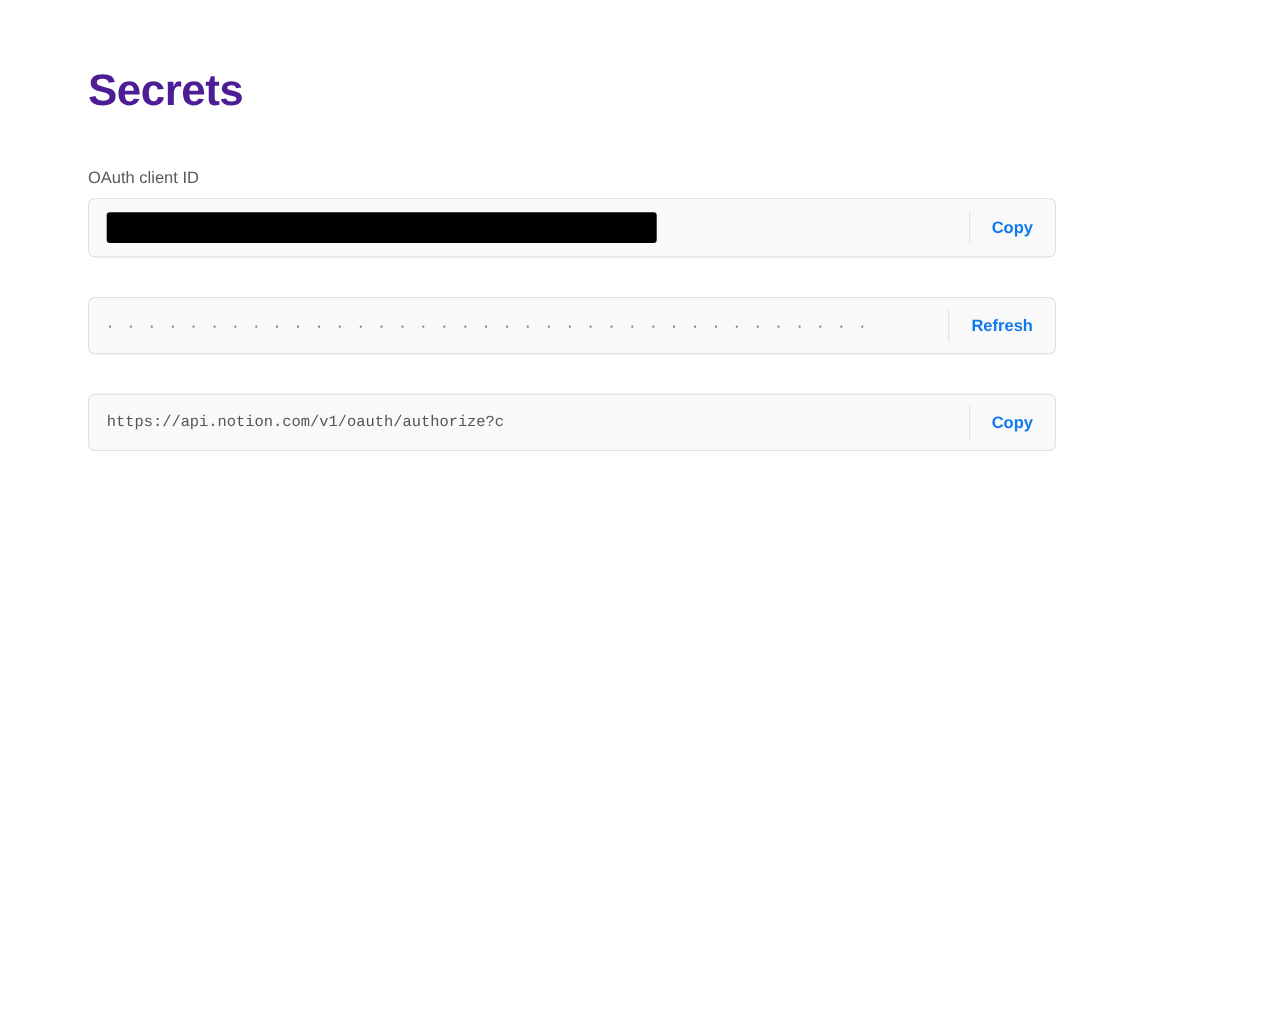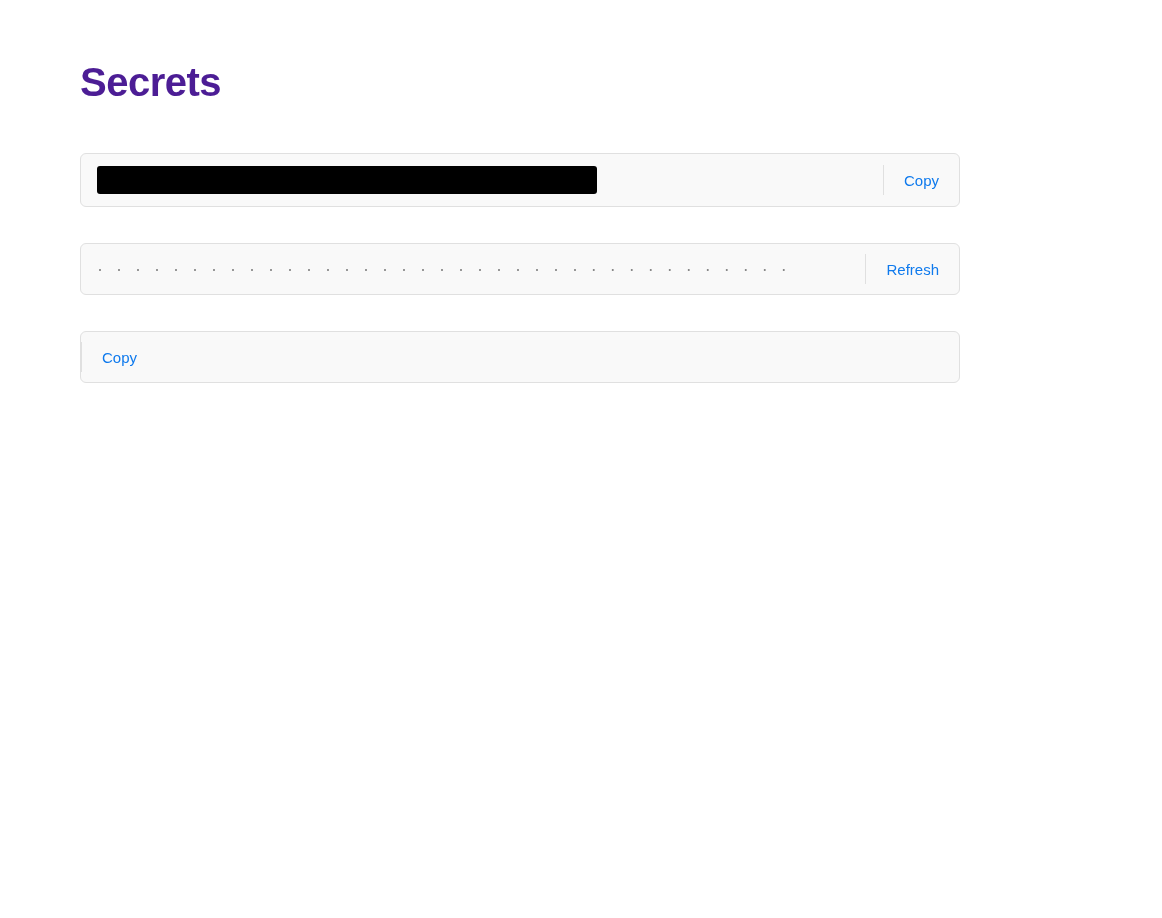--- a/index.html
+++ b/index.html
@@ -73,21 +73,21 @@
 
     .field-value.url-text {
       font-family: 'Courier New', Courier, monospace;
       font-size: 14px;
       color: #555;
     }
 
     .field-action {
       padding: 0 20px;
       font-size: 15px;
-      font-weight: 400;
+      font-weight: 700;
       color: #0f7aed;
       cursor: pointer;
       border: none;
       background: transparent;
       white-space: nowrap;
       text-decoration: none;
     }
 
     .divider {
       width: 1px;
@@ -95,34 +95,36 @@
       background-color: #e0e0e0;
       flex-shrink: 0;
     }
   </style>
 </head>
 <body>
 
 <h1 class="page-title">Secrets</h1>
 
 <div class="field-section">
+  <div class="field-label">OAuth client ID</div>
   <div class="field-box">
     <div class="field-value redacted"></div>
     <div style="flex:1"></div>
     <div class="divider"></div>
     <button class="field-action">Copy</button>
   </div>
 </div>
 
 <div class="field-section">
   <div class="field-box">
     <div class="field-value dots">· · · · · · · · · · · · · · · · · · · · · · · · · · · · · · · · · · · · ·</div>
     <div class="divider"></div>
     <button class="field-action">Refresh</button>
   </div>
 </div>
 
 <div class="field-section">
   <div class="field-box">
+    <div class="field-value url-text">https://api.notion.com/v1/oauth/authorize?c</div>
     <div class="divider"></div>
     <button class="field-action">Copy</button>
   </div>
 </div>
 
 </body></html>

